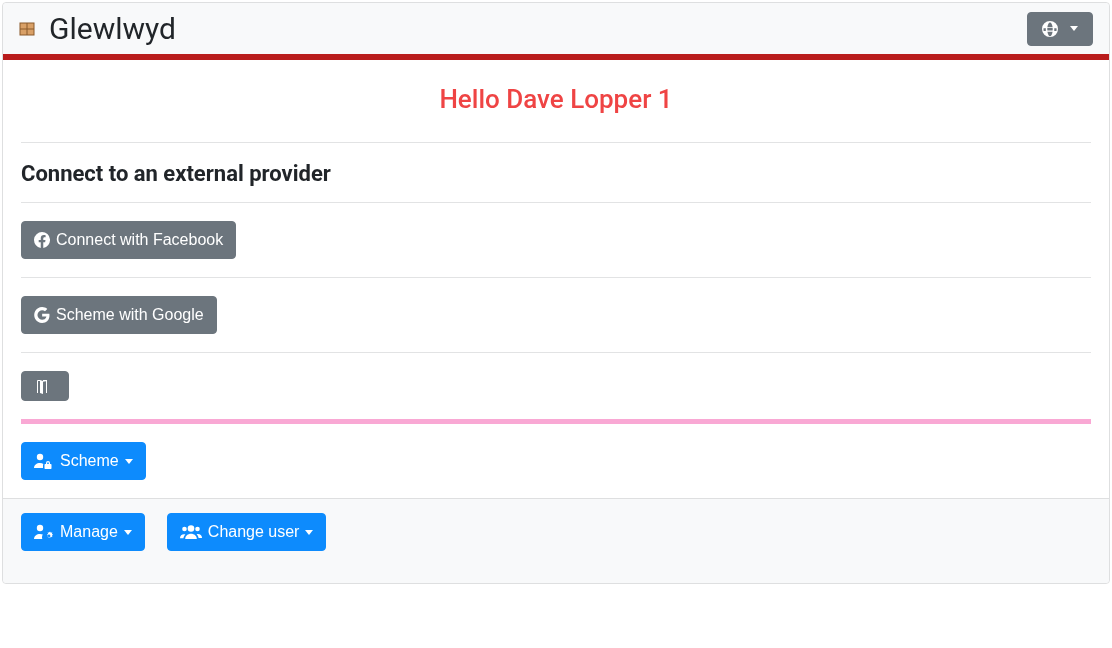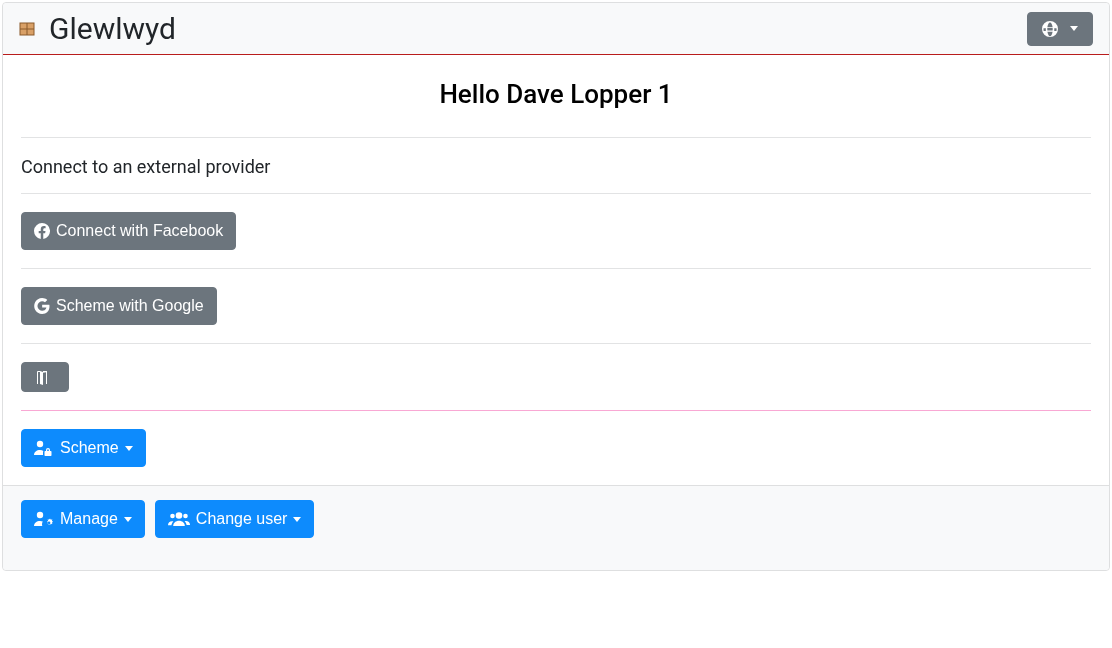--- a/index.html
+++ b/index.html
@@ -17,21 +17,21 @@
     margin: 2px;
     background: #fff;
   }
   
   .navbar {
     display: flex;
     align-items: center;
     justify-content: space-between;
     padding: 8px 16px;
     background: #f8f9fa;
-    border-bottom: 1px solid #b91c1c;
+    border-bottom: 6px solid #b91c1c;
     border-radius: 4px 4px 0 0;
   }
   .brand {
     display: flex;
     align-items: center;
     font-size: 30px;
     font-weight: 400;
     color: #212529;
   }
   .brand-logo {
@@ -74,25 +74,25 @@
   }
   
   .content {
     padding: 0 18px;
   }
   .greeting {
     text-align: center;
     font-size: 26px;
     font-weight: 500;
     margin: 24px 0 28px 0;
-    color: #000000;
+    color: #ef4444;
   }
   .section-title {
-    font-size: 18px;
-    font-weight: 400;
+    font-size: 22px;
+    font-weight: 700;
     margin: 0 0 10px 0;
     padding-bottom: 6px;
   }
   .provider-row {
     border-top: 1px solid #e2e3e4;
     padding: 18px 0;
   }
   .provider-row:last-of-type {
     border-bottom: 0;
   }
@@ -111,21 +111,21 @@
     padding: 14px 18px 18px 18px;
     border-radius: 0 0 4px 4px;
   }
   .footer-row {
     padding: 0 0 14px 0;
   }
   .footer-row.with-border {
     border-bottom: 1px solid #e2e3e4;
     margin-bottom: 16px;
   }
-  .btn-row { display: flex; gap: 10px; }
+  .btn-row { display: flex; gap: 22px; }
   svg { display: block; }
 </style>
 </head>
 <body>
 
 <div class="frame">
 
   <div class="navbar">
     <div class="brand">
       <span class="brand-logo">
@@ -179,21 +179,21 @@
       <div class="provider-row">
         <button class="btn btn-secondary">
           <span class="icon">
             <svg viewBox="0 0 16 16" width="16" height="16" fill="currentColor">
               <path d="M1 15h2V3a1 1 0 011-1h5v1H4v12h1V15H1zm14 0h-2V2H9L6 3v12l3 1V3.8l3-.6V15h3z"></path>
             </svg>
           </span>
         </button>
       </div>
 
-      <div style="border-top:1px solid #f9a8d4; padding:18px 0;">
+      <div style="border-top:5px solid #f9a8d4; padding:18px 0;">
         <button class="btn btn-primary">
           <span class="icon">
             <svg viewBox="0 0 20 16" width="20" height="16" fill="currentColor">
               <circle cx="6" cy="4" r="3.2"></circle>
               <path d="M0 15c0-3 2.7-5 6-5 1.3 0 2.5.3 3.4.9-.3.5-.4 1-.4 1.6V15H0z"></path>
               <path d="M14 8a2 2 0 012 2v1h.8c.4 0 .7.3.7.7v3.6c0 .4-.3.7-.7.7h-5.6c-.4 0-.7-.3-.7-.7v-3.6c0-.4.3-.7.7-.7H12v-1a2 2 0 012-2zm0 1.2c-.5 0-.8.4-.8.8v1h1.6v-1c0-.4-.3-.8-.8-.8z"></path>
             </svg>
           </span>
           <span>Scheme</span>
           <span class="caret"></span>

